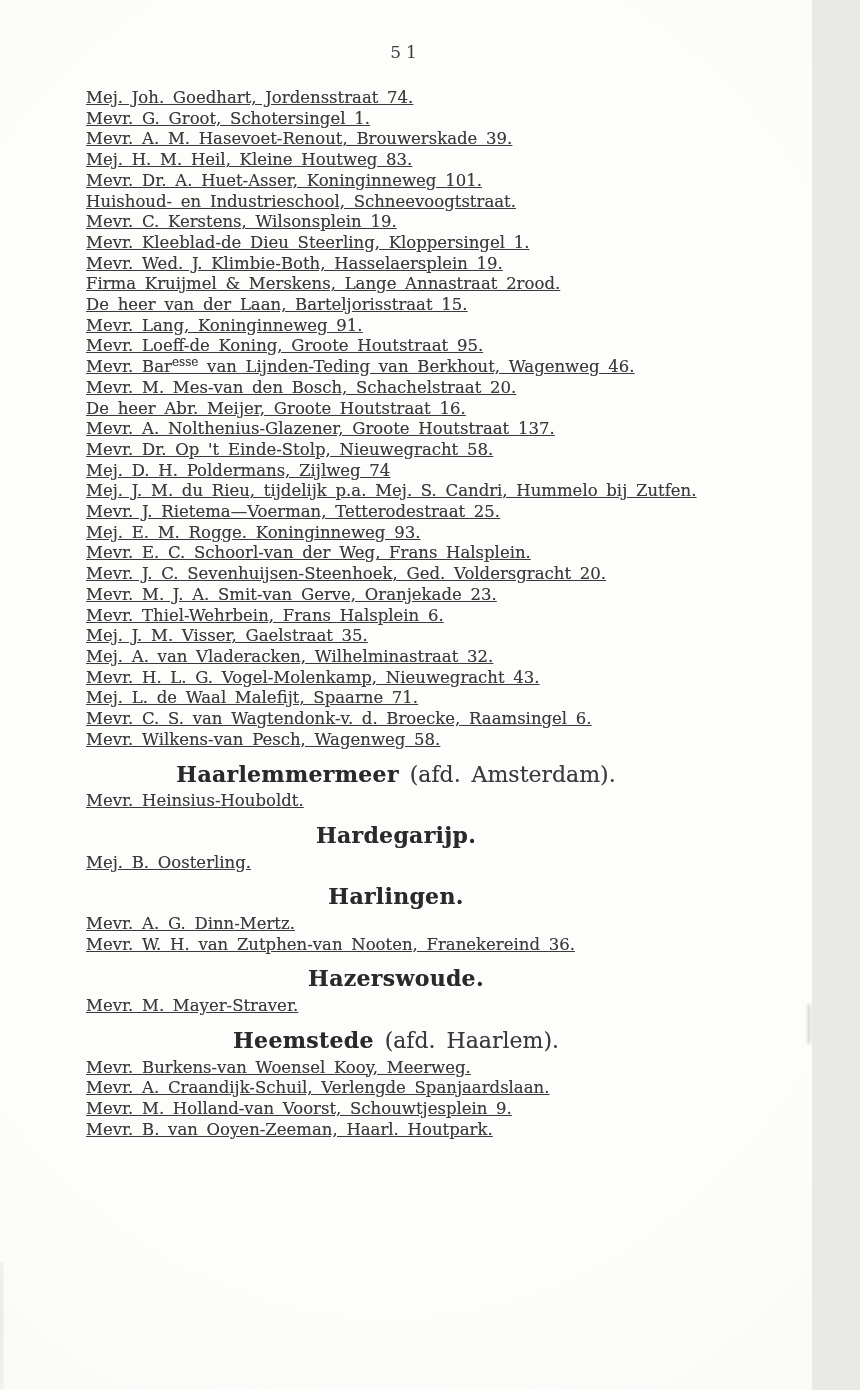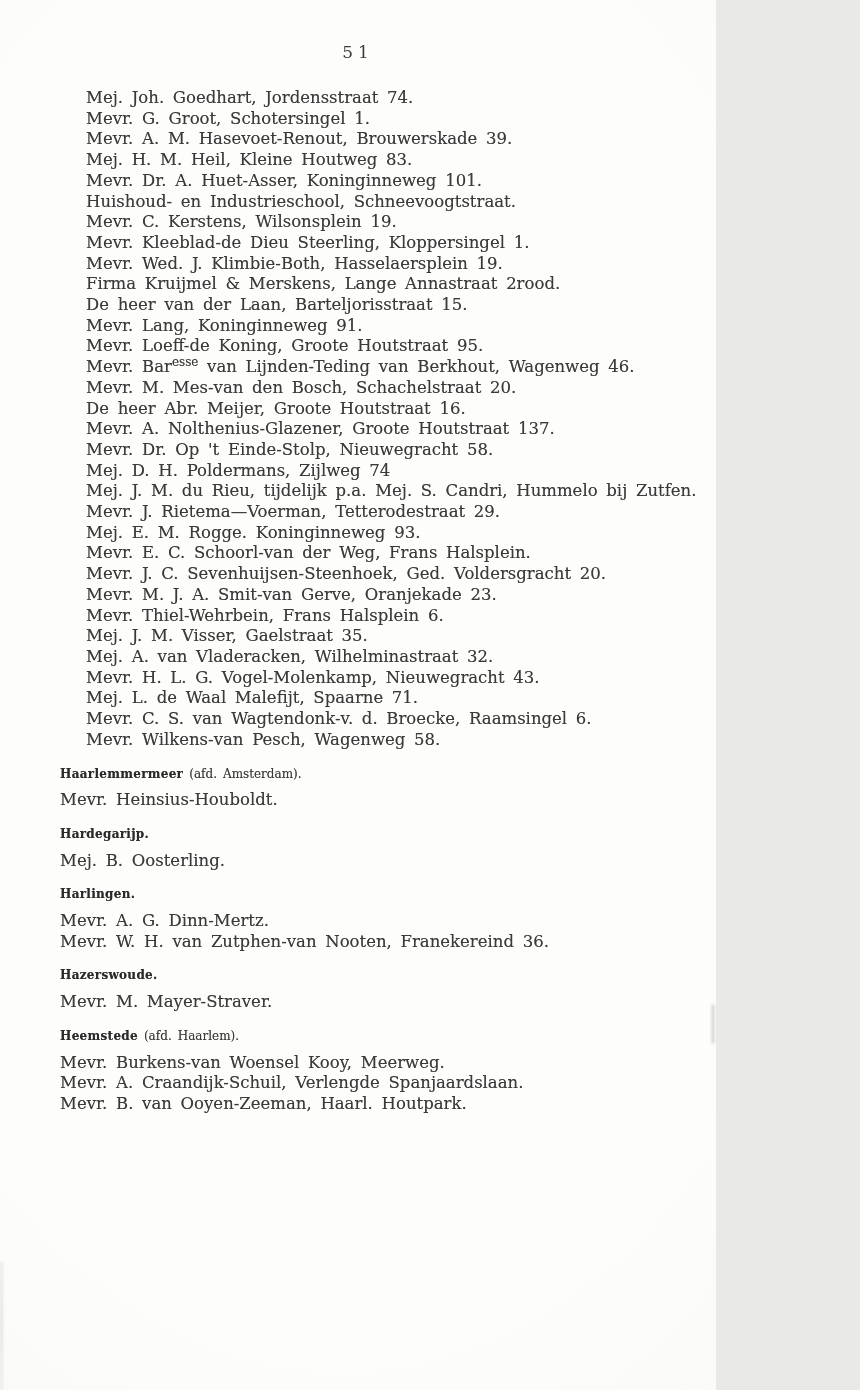--- a/index.html
+++ b/index.html
@@ -2,21 +2,21 @@
 <html><head>
 <meta charset="utf-8">
 <style>
   html, body {
     margin: 0;
     padding: 0;
     background: #e9e9e6;
   }
   .page {
     position: relative;
-    width: 716px;
+    width: 812px;
     height: 1390px;
     margin: 0;
     background:
       radial-gradient(ellipse 120% 90% at 48% 45%, #fdfdfb 55%, #f8f8f5 88%, #f2f2ee 100%);
     overflow: hidden;
     font-family: "DejaVu Serif", "Liberation Serif", serif;
     color: #3a3a3a;
     -webkit-font-smoothing: antialiased;
   }
   .page-number {
@@ -29,49 +29,51 @@
   .entry-list {
     margin: 26px 18px 0 86px;
   }
   .entry {
     font-size: 16.5px;
     line-height: 20.7px;
     word-spacing: 0.21em;
     white-space: nowrap;
     color: #3a3a3a;
     text-shadow: 0 0 0.4px rgba(40,40,40,0.45);
+    text-decoration: underline;
   }
   .entry sup {
     font-size: 12px;
     line-height: 0;
     vertical-align: 6px;
     letter-spacing: 0;
   }
   .sections {
     margin: 0 80px 0 60px; 
   }
   .city-section .city-heading {
     margin: 13px 0 6px 0;
-    text-align: left;
-    font-size: 12px;
+    text-align: center;
+    font-size: 22px;
     line-height: 20.7px;
     font-weight: normal;
     word-spacing: 0.18em;
   }
   .city-heading .bold {
     font-weight: bold;
     color: #2a2a2a;
     letter-spacing: 0.3px;
     text-shadow: 0 0 0.5px rgba(30,30,30,0.5);
   }
   .city-heading .rest {
     color: #3a3a3a;
     text-shadow: 0 0 0.4px rgba(40,40,40,0.45);
   }
   .city-section .entry {
+    margin-left: 26px; 
   }
   
   .scan-mark-right {
     position: absolute;
     right: 1px;
     top: 1004px;
     width: 4px;
     height: 40px;
     background: #d6d6d2;
     border-radius: 2px;
@@ -109,21 +111,21 @@
       <div class="entry">De heer van der Laan, Barteljorisstraat 15.</div>
       <div class="entry">Mevr. Lang, Koninginneweg 91.</div>
       <div class="entry">Mevr. Loeff-de Koning, Groote Houtstraat 95.</div>
       <div class="entry"><span>Mevr. Bar</span><sup>esse</sup><span> van Lijnden-Teding van Berkhout, Wagenweg 46.</span></div>
       <div class="entry">Mevr. M. Mes-van den Bosch, Schachelstraat 20.</div>
       <div class="entry">De heer Abr. Meijer, Groote Houtstraat 16.</div>
       <div class="entry">Mevr. A. Nolthenius-Glazener, Groote Houtstraat 137.</div>
       <div class="entry">Mevr. Dr. Op 't Einde-Stolp, Nieuwegracht 58.</div>
       <div class="entry">Mej. D. H. Poldermans, Zijlweg 74</div>
       <div class="entry">Mej. J. M. du Rieu, tijdelijk p.a. Mej. S. Candri, Hummelo bij Zutfen.</div>
-      <div class="entry">Mevr. J. Rietema—Voerman, Tetterodestraat 29.</div>
+      <div class="entry">Mevr. J. Rietema—Voerman, Tetterodestraat 25.</div>
       <div class="entry">Mej. E. M. Rogge. Koninginneweg 93.</div>
       <div class="entry">Mevr. E. C. Schoorl-van der Weg, Frans Halsplein.</div>
       <div class="entry">Mevr. J. C. Sevenhuijsen-Steenhoek, Ged. Voldersgracht 20.</div>
       <div class="entry">Mevr. M. J. A. Smit-van Gerve, Oranjekade 23.</div>
       <div class="entry">Mevr. Thiel-Wehrbein, Frans Halsplein 6.</div>
       <div class="entry">Mej. J. M. Visser, Gaelstraat 35.</div>
       <div class="entry">Mej. A. van Vladeracken, Wilhelminastraat 32.</div>
       <div class="entry">Mevr. H. L. G. Vogel-Molenkamp, Nieuwegracht 43.</div>
       <div class="entry">Mej. L. de Waal Malefijt, Spaarne 71.</div>
       <div class="entry">Mevr. C. S. van Wagtendonk-v. d. Broecke, Raamsingel 6.</div>
@@ -145,19 +147,20 @@
         <div class="entry">Mevr. W. H. van Zutphen-van Nooten, Franekereind 36.</div>
       </div>
       <div class="city-section">
         <div class="city-heading"><span class="bold">Hazerswoude.</span></div>
         <div class="entry">Mevr. M. Mayer-Straver.</div>
       </div>
       <div class="city-section">
         <div class="city-heading"><span class="bold">Heemstede</span><span class="rest"> (afd. Haarlem).</span></div>
         <div class="entry">Mevr. Burkens-van Woensel Kooy, Meerweg.</div>
         <div class="entry">Mevr. A. Craandijk-Schuil, Verlengde Spanjaardslaan.</div>
+        <div class="entry">Mevr. M. Holland-van Voorst, Schouwtjesplein 9.</div>
         <div class="entry">Mevr. B. van Ooyen-Zeeman, Haarl. Houtpark.</div>
       </div>
     </div>
 
   <div class="scan-mark-right"></div>
   <div class="scan-mark-left"></div>
 </div>
 
 </body></html>

